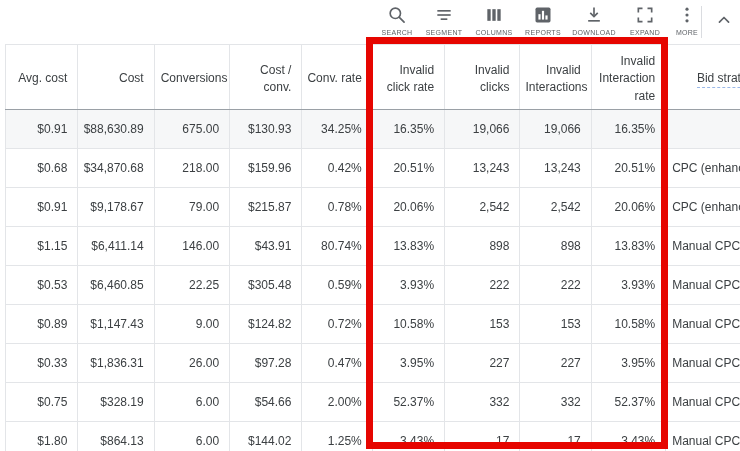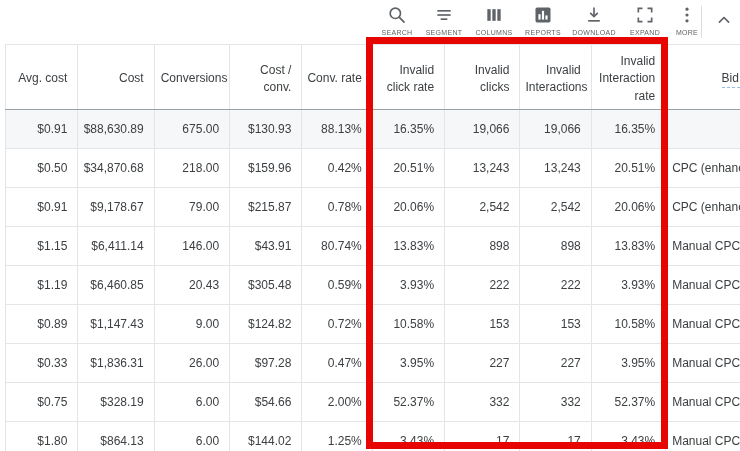--- a/index.html
+++ b/index.html
@@ -18,21 +18,21 @@
   
   .table-wrap{position:absolute;left:5px;top:44px;width:735px;height:407px;overflow:hidden;}
   table{border-collapse:collapse;table-layout:fixed;width:817px;}
   th,td{border:1px solid #e3e5e8;font-size:12px;color:#3c4043;overflow:hidden;box-sizing:border-box;}
   thead th{
     font-weight:400;vertical-align:middle;text-align:right;
     padding:8px 10px 4px 5px;line-height:1.45;background:#fff;
     border-bottom:1px solid #9aa0a6;
   }
   thead tr{height:63px;}
-  th.h-left{text-align:right;padding-left:6px;margin-left:19px;}
+  th.h-left{text-align:center;padding-left:6px;margin-left:19px;}
   th.h-nowrap{white-space:nowrap;}
   td{text-align:right;padding:0 10px 0 4px;white-space:nowrap;}
   td.c-left{text-align:left;padding-left:6px;}
   tr.totals{background:#f6f7f8;}
   tr.totals td{height:30px;}
   tbody tr{height:39px;}
   .dashed-u{border-bottom:1px dashed #9ab8e8;padding-bottom:2px;box-decoration-break:slice;}
   
   .annotation-rect{
     position:absolute;left:366px;top:37px;width:302px;height:412px;
@@ -152,29 +152,29 @@
           <th><span>Invalid Interaction rate</span></th>
           <th class="h-left"><span class="dashed-u">Bid strategy type</span></th>
         </tr>
       </thead>
     <tbody id="body">
         <tr class="totals">
           <td>$0.91</td>
           <td>$88,630.89</td>
           <td>675.00</td>
           <td>$130.93</td>
-          <td>88.13%</td>
+          <td>34.25%</td>
           <td>16.35%</td>
           <td>19,066</td>
           <td>19,066</td>
           <td>16.35%</td>
           <td class="c-left"></td>
         </tr>
         <tr>
-          <td>$0.50</td>
+          <td>$0.68</td>
           <td>$34,870.68</td>
           <td>218.00</td>
           <td>$159.96</td>
           <td>0.42%</td>
           <td>20.51%</td>
           <td>13,243</td>
           <td>13,243</td>
           <td>20.51%</td>
           <td class="c-left">CPC (enhanced)</td>
         </tr>
@@ -196,23 +196,23 @@
           <td>146.00</td>
           <td>$43.91</td>
           <td>80.74%</td>
           <td>13.83%</td>
           <td>898</td>
           <td>898</td>
           <td>13.83%</td>
           <td class="c-left">Manual CPC</td>
         </tr>
         <tr>
-          <td>$1.19</td>
+          <td>$0.53</td>
           <td>$6,460.85</td>
-          <td>20.43</td>
+          <td>22.25</td>
           <td>$305.48</td>
           <td>0.59%</td>
           <td>3.93%</td>
           <td>222</td>
           <td>222</td>
           <td>3.93%</td>
           <td class="c-left">Manual CPC</td>
         </tr>
         <tr>
           <td>$0.89</td>

